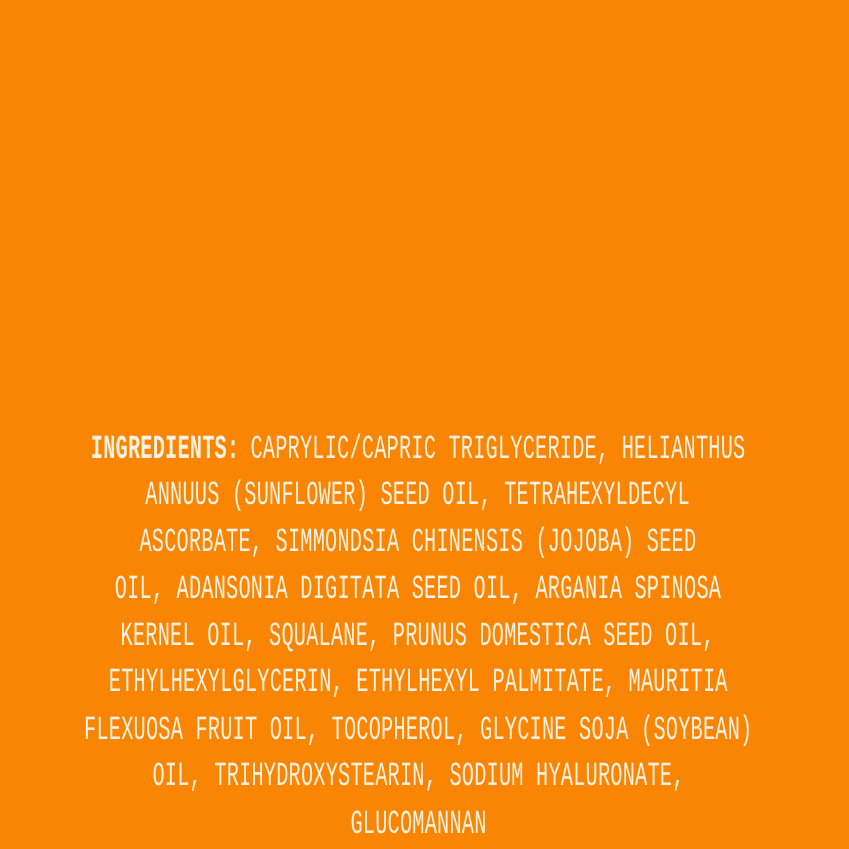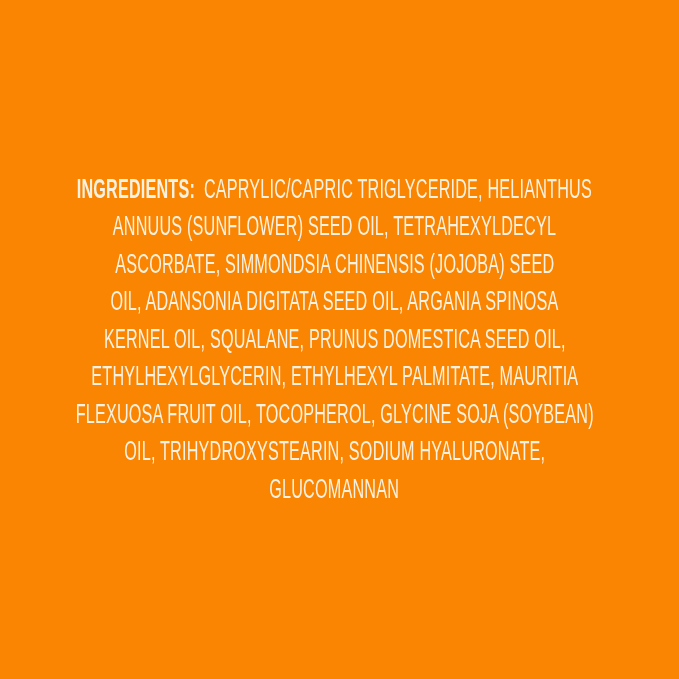--- a/index.html
+++ b/index.html
@@ -11,22 +11,23 @@
     height: 679px;
     overflow: hidden;
     background: var(--bg, #FA8502);
     font-family: "Liberation Sans", sans-serif;
   }
   .panel {
     width: 669px;
     height: 679px;
     display: flex;
     flex-direction: column;
-    justify-content: center;
+    justify-content: flex-end;
     align-items: center;
+    font-family: Liberation Mono, monospace;
   }
   .line {
     white-space: nowrap;
     transform: scaleX(0.60);
     transform-origin: 50% 50%;
     font-size: 27px;
     line-height: 37.5px;
     font-weight: 400;
     color: var(--fg, #F9F2E2);
     letter-spacing: 0.3px;

